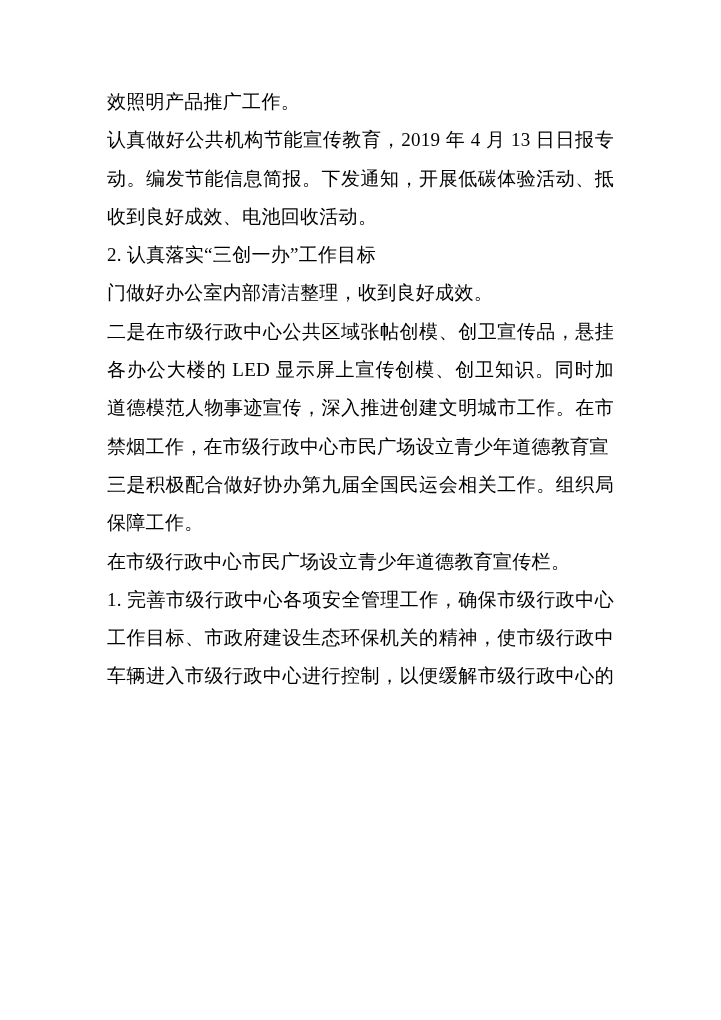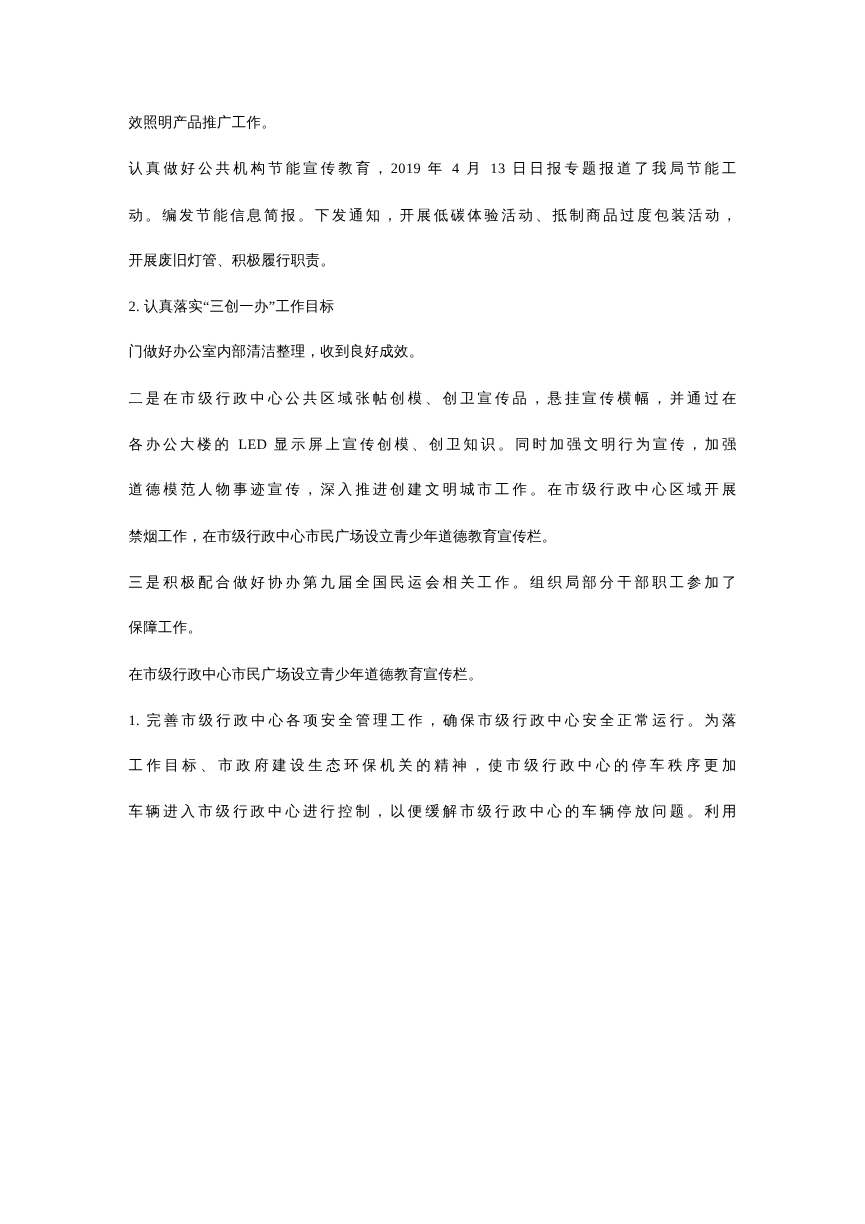--- a/index.html
+++ b/index.html
@@ -18,21 +18,21 @@
   }
   .text-block {
     position: absolute;
     left: 107px;
     top: 83px;
     width: 507px;
   }
   .line {
     margin: 0;
     padding: 0;
-    font-size: 12px;
+    font-size: 19px;
     line-height: 38.3px;
     height: 38.3px;
     overflow: hidden;
     text-align: justify;
     text-align-last: justify;
     text-justify: inter-character;
     letter-spacing: 0.3px;
     white-space: normal;
   }
   .line.end {
@@ -43,21 +43,21 @@
 </head>
 <body>
 
 <div class="page">
   <div class="text-block">
 
     <p class="line end">效照明产品推广工作。</p>
 
     <p class="line just">认真做好公共机构节能宣传教育，2019 年 4 月 13 日日报专题报道了我局节能工</p>
     <p class="line just">动。编发节能信息简报。下发通知，开展低碳体验活动、抵制商品过度包装活动，</p>
-    <p class="line end">开展废旧灯管、积极履行职责。</p>
+    <p class="line end">收到良好成效、电池回收活动。</p>
 
     <p class="line end">2. 认真落实“三创一办”工作目标</p>
 
     <p class="line end">门做好办公室内部清洁整理，收到良好成效。</p>
 
     <p class="line just">二是在市级行政中心公共区域张帖创模、创卫宣传品，悬挂宣传横幅，并通过在</p>
     <p class="line just">各办公大楼的 LED 显示屏上宣传创模、创卫知识。同时加强文明行为宣传，加强</p>
     <p class="line just">道德模范人物事迹宣传，深入推进创建文明城市工作。在市级行政中心区域开展</p>
     <p class="line end">禁烟工作，在市级行政中心市民广场设立青少年道德教育宣传栏。</p>
 

